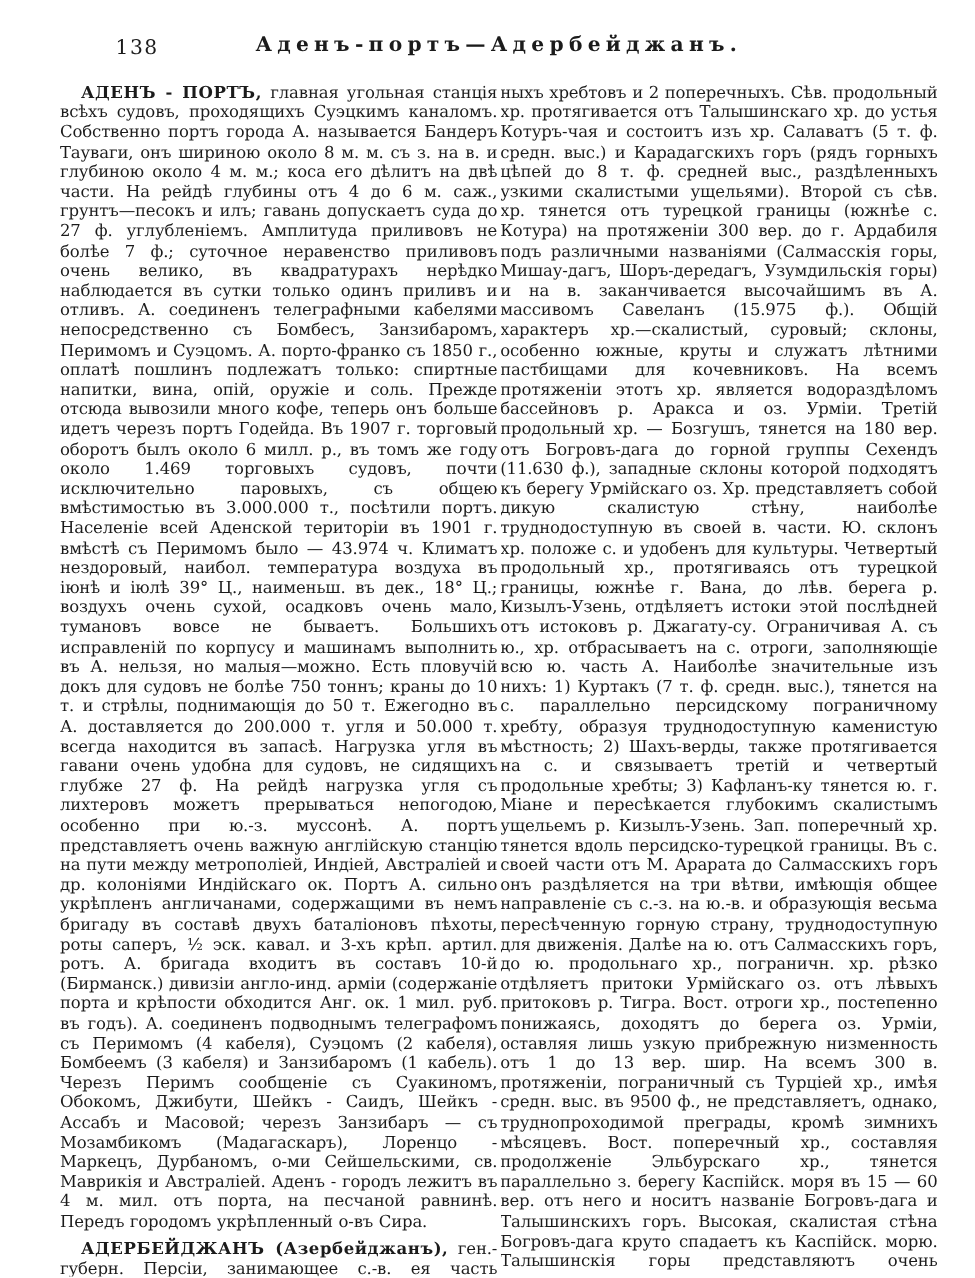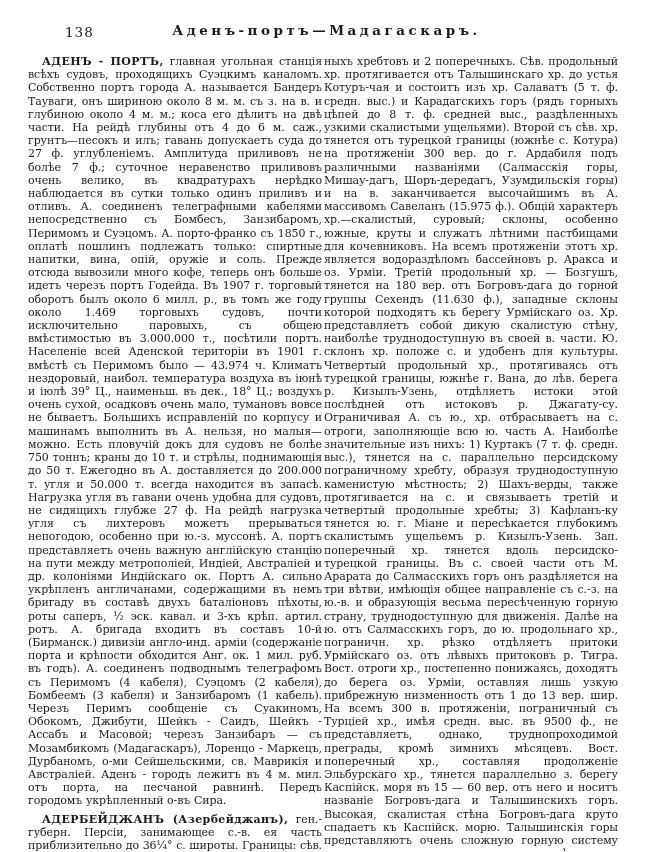--- a/index.html
+++ b/index.html
@@ -6,21 +6,21 @@
     margin: 0;
     padding: 0;
     background: #ffffff;
   }
   .page {
     position: relative;
     width: 650px;
     height: 852px;
     background: #ffffff;
     box-sizing: border-box;
-    padding: 22px 25px 0 28px;
+    padding: 22px 25px 0 40px;
     font-family: "DejaVu Serif", "Liberation Serif", serif;
     color: #1b1b1b;
     overflow: hidden;
   }
   .page-header {
     position: relative;
     height: 24px;
   }
   .page-number {
     position: absolute;
@@ -68,21 +68,21 @@
     letter-spacing: 0.4px;
   }
 </style>
 </head>
 <body>
 
 <div class="page">
 
   <div class="page-header">
     <span class="page-number">138</span>
-    <span class="running-head">Аденъ-портъ—Мадагаскаръ.</span>
+    <span class="running-head">Аденъ-портъ—Адербейджанъ.</span>
   </div>
 
   <div class="columns">
 
     <div class="col">
       <p class="article"><span class="entry-term">АДЕНЪ - ПОРТЪ,</span><span> главная угольная станція всѣхъ судовъ, проходящихъ Суэцкимъ каналомъ. Собственно портъ города А. называется Бандеръ Тауваги, онъ шириною около 8 м. м. съ з. на в. и глубиною около 4 м. м.; коса его дѣлитъ на двѣ части. На рейдѣ глубины отъ 4 до 6 м. саж., грунтъ—песокъ и илъ; гавань допускаетъ суда до 27 ф. углубленіемъ. Амплитуда приливовъ не болѣе 7 ф.; суточное неравенство приливовъ очень велико, въ квадратурахъ нерѣдко наблюдается въ сутки только одинъ приливъ и отливъ. А. соединенъ телеграфными кабелями непосредственно съ Бомбесъ, Занзибаромъ, Перимомъ и Суэцомъ. А. порто-франко съ 1850 г., оплатѣ пошлинъ подлежатъ только: спиртные напитки, вина, опій, оружіе и соль. Прежде отсюда вывозили много кофе, теперь онъ больше идетъ черезъ портъ Годейда. Въ 1907 г. торговый оборотъ былъ около 6 милл. р., въ томъ же году около 1.469 торговыхъ судовъ, почти исключительно паровыхъ, съ общею вмѣстимостью въ 3.000.000 т., посѣтили портъ. Населеніе всей Аденской територіи въ 1901 г. вмѣстѣ съ Перимомъ было — 43.974 ч. Климатъ нездоровый, наибол. температура воздуха въ іюнѣ и іюлѣ 39° Ц., наименьш. въ дек., 18° Ц.; воздухъ очень сухой, осадковъ очень мало, тумановъ вовсе не бываетъ. Большихъ исправленій по корпусу и машинамъ выполнить въ А. нельзя, но малыя—можно. Есть пловучій докъ для судовъ не болѣе 750 тоннъ; краны до 10 т. и стрѣлы, поднимающія до 50 т. Ежегодно въ А. доставляется до 200.000 т. угля и 50.000 т. всегда находится въ запасѣ. Нагрузка угля въ гавани очень удобна для судовъ, не сидящихъ глубже 27 ф. На рейдѣ нагрузка угля съ лихтеровъ можетъ прерываться непогодою, особенно при ю.-з. муссонѣ. А. портъ представляетъ очень важную англійскую станцію на пути между метрополіей, Индіей, Австраліей и др. колоніями Индійскаго ок. Портъ А. сильно укрѣпленъ англичанами, содержащими въ немъ бригаду въ составѣ двухъ баталіоновъ пѣхоты, роты саперъ, ½ эск. кавал. и 3-хъ крѣп. артил. ротъ. А. бригада входитъ въ составъ 10-й (Бирманск.) дивизіи англо-инд. арміи (содержаніе порта и крѣпости обходится Анг. ок. 1 мил. руб. въ годъ). А. соединенъ подводнымъ телеграфомъ съ Перимомъ (4 кабеля), Суэцомъ (2 кабеля), Бомбеемъ (3 кабеля) и Занзибаромъ (1 кабель). Черезъ Перимъ сообщеніе съ Суакиномъ, Обокомъ, Джибути, Шейкъ - Саидъ, Шейкъ - Ассабъ и Масовой; черезъ Занзибаръ — съ Мозамбикомъ (Мадагаскаръ), Лоренцо - Маркецъ, Дурбаномъ, о-ми Сейшельскими, св. Маврикія и Австраліей. Аденъ - городъ лежитъ въ 4 м. мил. отъ порта, на песчаной равнинѣ. Передъ городомъ укрѣпленный о-въ Сира.</span></p>
 
       <p class="article"><span class="entry-term">АДЕРБЕЙДЖАНЪ (Азербейджанъ),</span><span> ген.-губерн. Персіи, занимающее с.-в. ея часть приблизительно до 36¼° с. широты. Границы: сѣв.—съ Закавказьемъ на протяженіи 600 вер.; вост. — съ провинціей Гилянъ; южн. — съ провинціями Зенджанъ (Хамсе) и Курдистанъ; зап.—съ Турціей. Послѣдняя точно не установлена и служитъ предметомъ спора между Турціей и Персіей въ теченіе свыше 50 лѣтъ. Пространство 102.000 кв. вер. или 1/16 часть Персіи. </span></p>
     </div>
 

